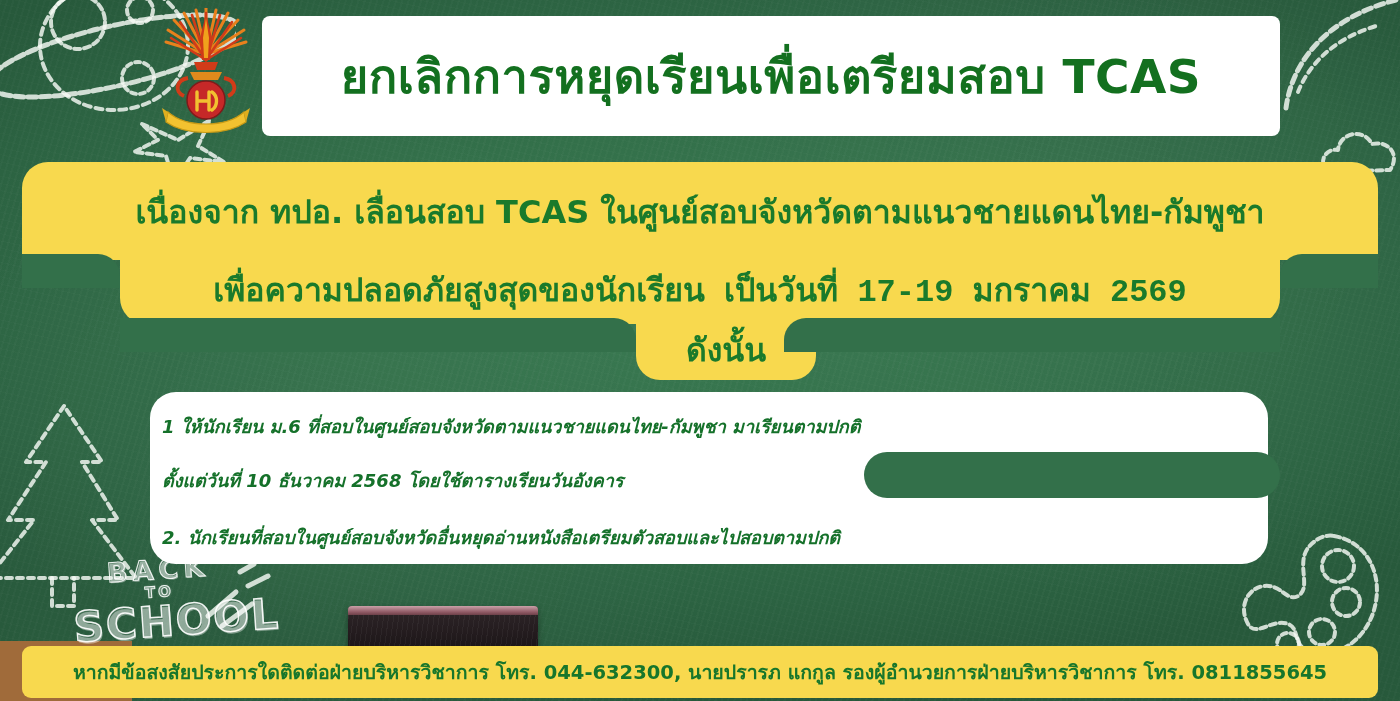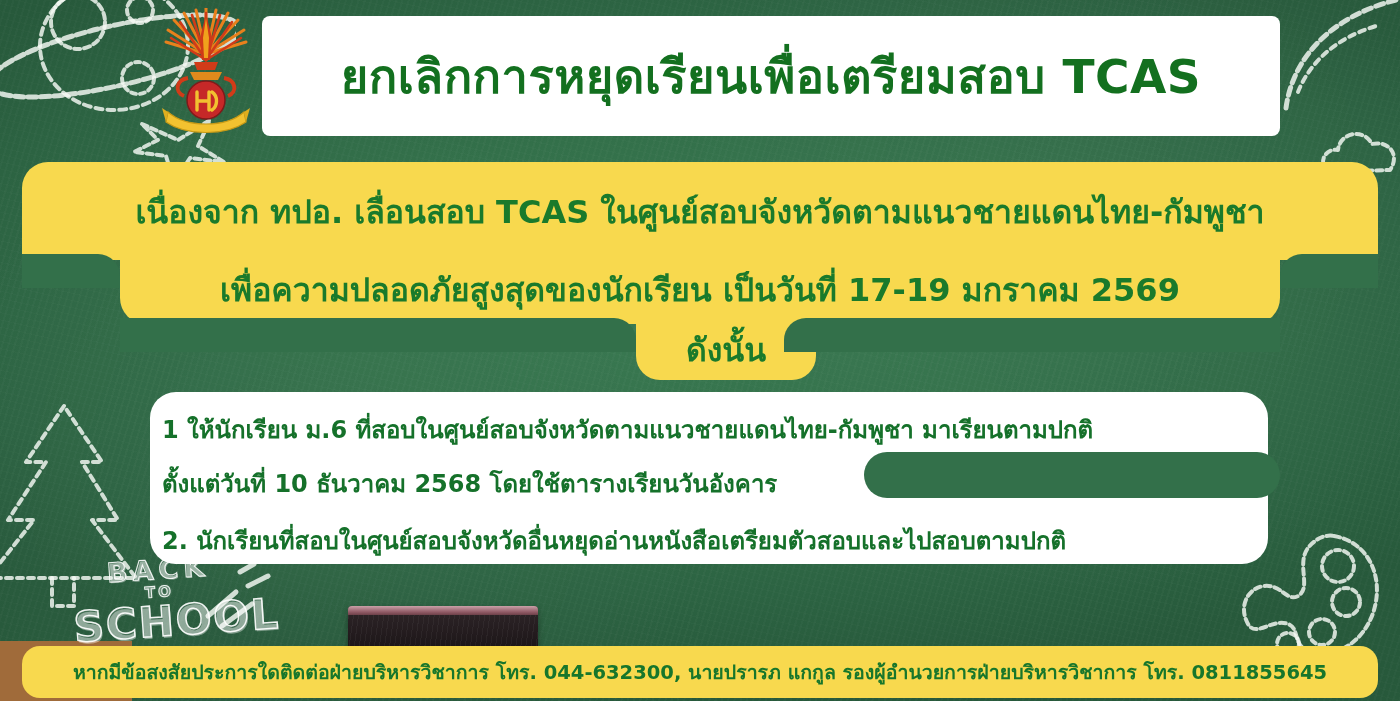--- a/index.html
+++ b/index.html
@@ -183,20 +183,21 @@
   
   #notice-line-2 {
     left: 120px;
     top: 254px;
     width: 1160px;
     height: 70px;
     background: #f8d94e;
     border-radius: 0 0 26px 26px;
     font-size: 32px;
     color: #1a7a2b;
+    font-family: Liberation Mono, monospace;
   }
   
   #notice-line-3 {
     left: 636px;
     top: 318px;
     width: 180px;
     height: 62px;
     background: #f8d94e;
     border-radius: 0 0 24px 24px;
     font-size: 32px;
@@ -220,23 +221,24 @@
     top: 392px;
     width: 1118px;
     height: 172px;
     background: #ffffff;
     border-radius: 26px;
   }
   .item-line {
     position: absolute;
     color: #15712a;
     font-weight: 700;
-    font-size: 24px;
+    font-size: 18px;
     white-space: nowrap;
     line-height: 1;
+    font-style: italic;
   }
   #item-1-line-1 { left: 162px; top: 418px; }
   #item-1-line-2 { left: 162px; top: 472px; }
   #item-2-line-1 { left: 162px; top: 529px; }
 
   
   #items-notch {
     position: absolute;
     left: 864px;
     top: 452px;
@@ -248,21 +250,21 @@
   }
 
   
   #footer-bar {
     position: absolute;
     left: 22px;
     top: 646px;
     width: 1356px;
     height: 52px;
     background: #f8d94e;
-    border-radius: 18px;
+    border-radius: 9px;
     display: flex;
     align-items: center;
     justify-content: center;
     text-align: center;
     color: #17762b;
     font-weight: 700;
     font-size: 19.5px;
     white-space: nowrap;
     z-index: 4;
   }

